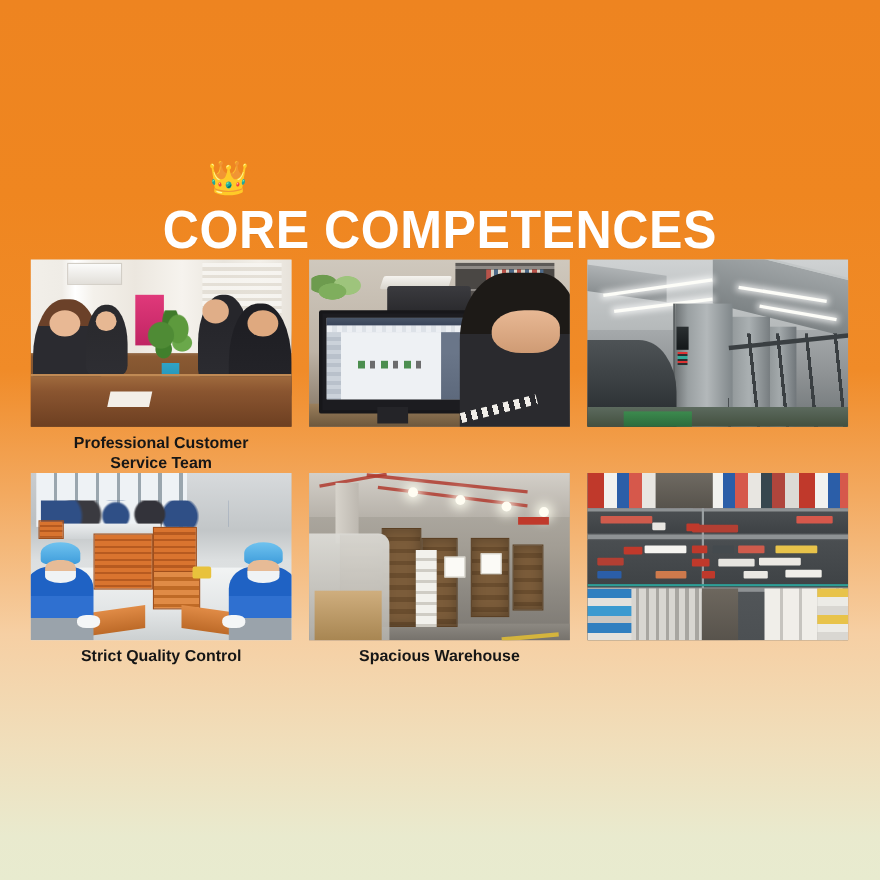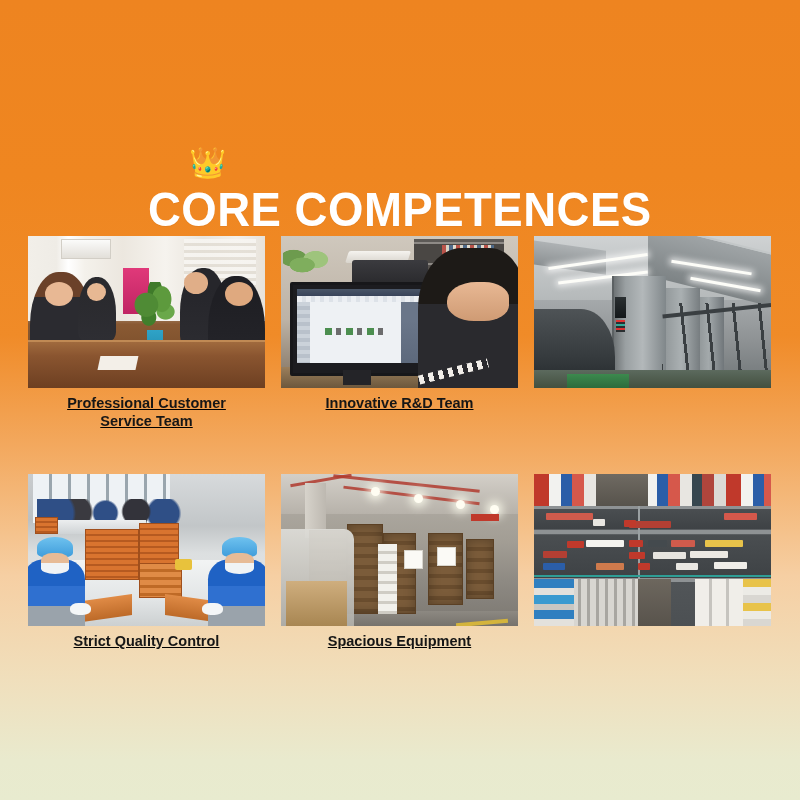--- a/index.html
+++ b/index.html
@@ -67,24 +67,22 @@
     top: 236px;
     left: 28px;
     width: 744px;
     display: grid;
     grid-template-columns: repeat(3, 237px);
     grid-column-gap: 16px;
     grid-row-gap: 0px;
   }
   .card {
     width: 237px;
-    text-decoration: underline;
   }
   .card-row2 {
-    margin-top: 44px;
   }
   .card-photo {
     position: relative;
     width: 237px;
     height: 152px;
     overflow: hidden;
     background: #9aa0a6;
   }
   .card-caption {
     margin-top: 7px;
@@ -618,21 +616,20 @@
             <div class="canvas"></div>
             <div class="icons"></div>
             <div class="rightpanel"></div>
           </div>
         </div>
         <div class="stand"></div>
         <div class="person"></div>
         <div class="face"></div>
         <div class="collar"></div>
       </div>
-      <div class="card-caption">Innovative R&amp;D Team</div>
     </div>
 
     <div class="card">
       <div class="card-photo ph-press">
         <div class="ceiling"></div>
         <div class="duct"></div>
         <div class="duct2"></div>
         <div class="lamp l1"></div>
         <div class="lamp l2"></div>
         <div class="lamp l3"></div>
@@ -700,21 +697,21 @@
         <div class="pallet p3"></div>
         <div class="pallet p2"></div>
         <div class="pallet p1"></div>
         <div class="labelcol"></div>
         <div class="tag t1"></div>
         <div class="tag t2"></div>
         <div class="wrap"></div>
         <div class="wrap2"></div>
         <div class="stripe"></div>
       </div>
-      <div class="card-caption">Spacious Equipment</div>
+      <div class="card-caption">Spacious Warehouse</div>
     </div>
 
     <div class="card card-row2">
       <div class="card-photo ph-log">
         <div class="ctn-top"></div>
         <div class="yard"></div>
         <div class="curb c1"></div>
         <div class="road r1"></div>
         <div class="curb c2"></div>
         <div class="road r2"></div>

